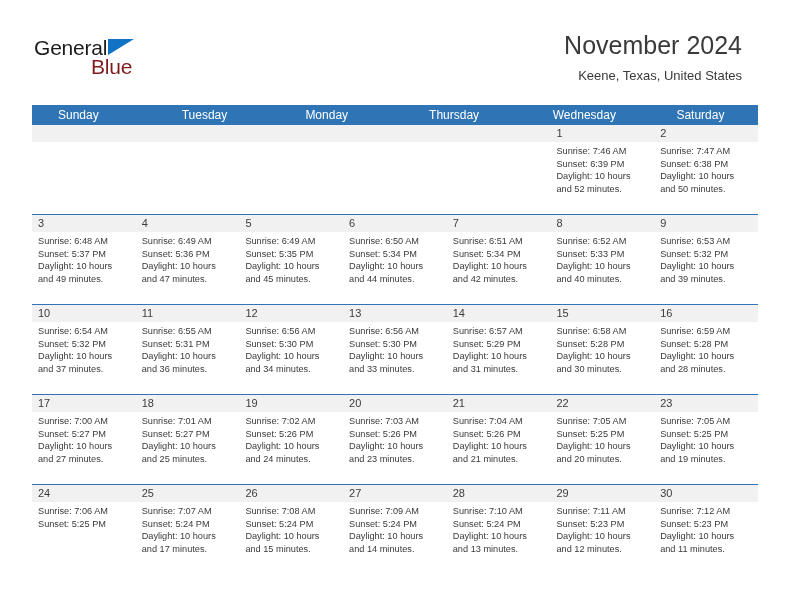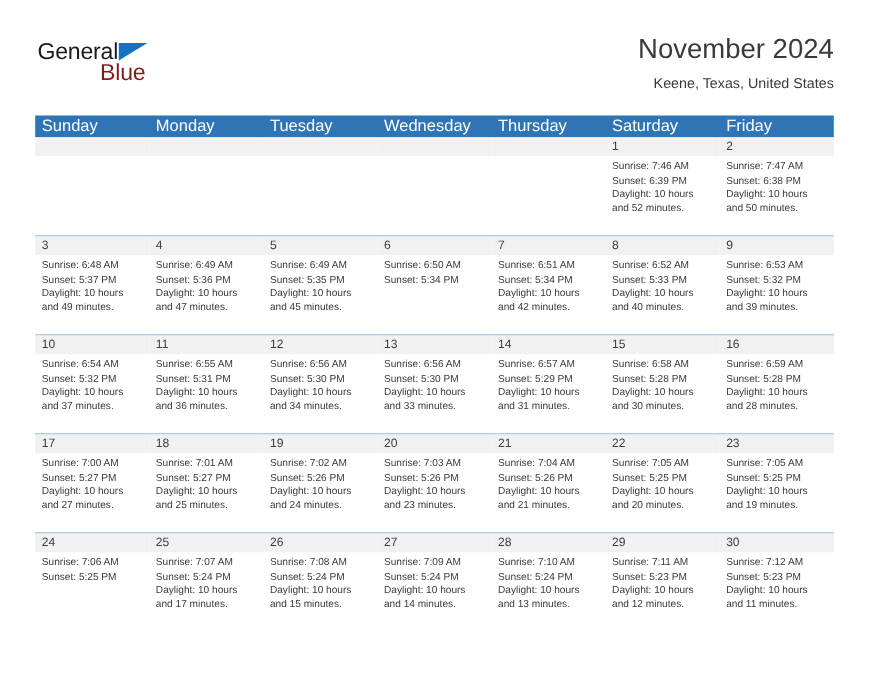--- a/index.html
+++ b/index.html
@@ -18,21 +18,21 @@
     position: relative;
     width: 792px;
     height: 612px;
   }
 
   
   .top-bar {
     position: absolute;
     left: 34px;
     top: 30px;
-    right: 34px;
+    right: 50px;
     height: 62px;
   }
   .logo {
     position: absolute;
     left: 0;
     top: 6px;
     width: 200px;
     height: 54px;
   }
   .logo-general {
@@ -92,25 +92,26 @@
   }
   .cal-head {
     display: flex;
     background: #2f75b5;
     height: 20px;
   }
   .cal-head .hcell {
     width: 103.7px;
     flex: 0 0 103.7px;
     color: #ffffff;
-    font-size: 15px;
+    font-size: 12px;
     line-height: 20px;
     padding-left: 6px;
     box-sizing: border-box;
     white-space: nowrap;
+    margin-left: 20px;
   }
   .week {
     display: flex;
     border-top: 1.4px solid #2f75b5;
     height: 89px;
   }
   .week:first-of-type {
     border-top: none;
   }
   .daycell {
@@ -164,24 +165,24 @@
       <div class="cal-title">November 2024</div>
       <div class="cal-sub">Keene, Texas, United States</div>
     </div>
 
   </div>
 
   <div class="calendar">
 
     <div class="cal-head">
       <div class="hcell">Sunday</div>
+      <div class="hcell">Tuesday</div>
       <div class="hcell">Monday</div>
-      <div class="hcell">Tuesday</div>
+      <div class="hcell">Thursday</div>
       <div class="hcell">Wednesday</div>
-      <div class="hcell">Thursday</div>
       <div class="hcell">Saturday</div>
       <div class="hcell">Friday</div>
     </div>
 
     <div id="weeks-container">
         <div class="week">
           <div class="daycell empty">
             <div class="num-band"></div>
           </div>
           <div class="daycell empty">
@@ -236,20 +237,21 @@
               <div>Sunrise: 6:49 AM</div>
               <div>Sunset: 5:35 PM</div>
               <div class="wrap">Daylight: 10 hours and 45 minutes.</div>
             </div>
           </div>
           <div class="daycell filled">
             <div class="num-band">6</div>
             <div class="detail">
               <div>Sunrise: 6:50 AM</div>
               <div>Sunset: 5:34 PM</div>
+              <div class="wrap">Daylight: 10 hours and 44 minutes.</div>
             </div>
           </div>
           <div class="daycell filled">
             <div class="num-band">7</div>
             <div class="detail">
               <div>Sunrise: 6:51 AM</div>
               <div>Sunset: 5:34 PM</div>
               <div class="wrap">Daylight: 10 hours and 42 minutes.</div>
             </div>
           </div>

